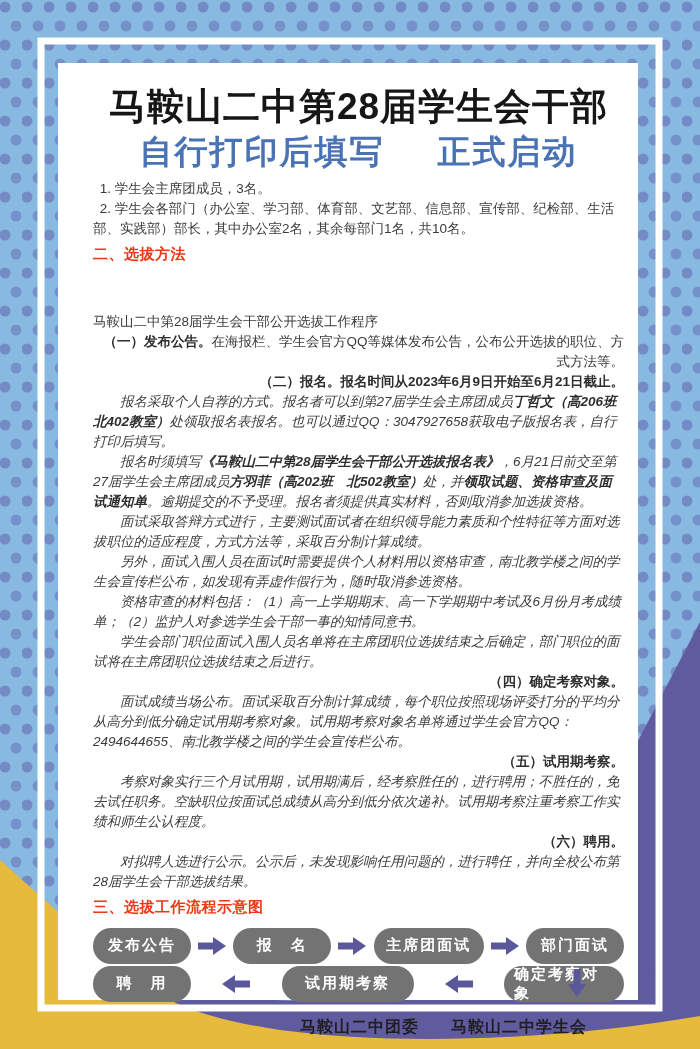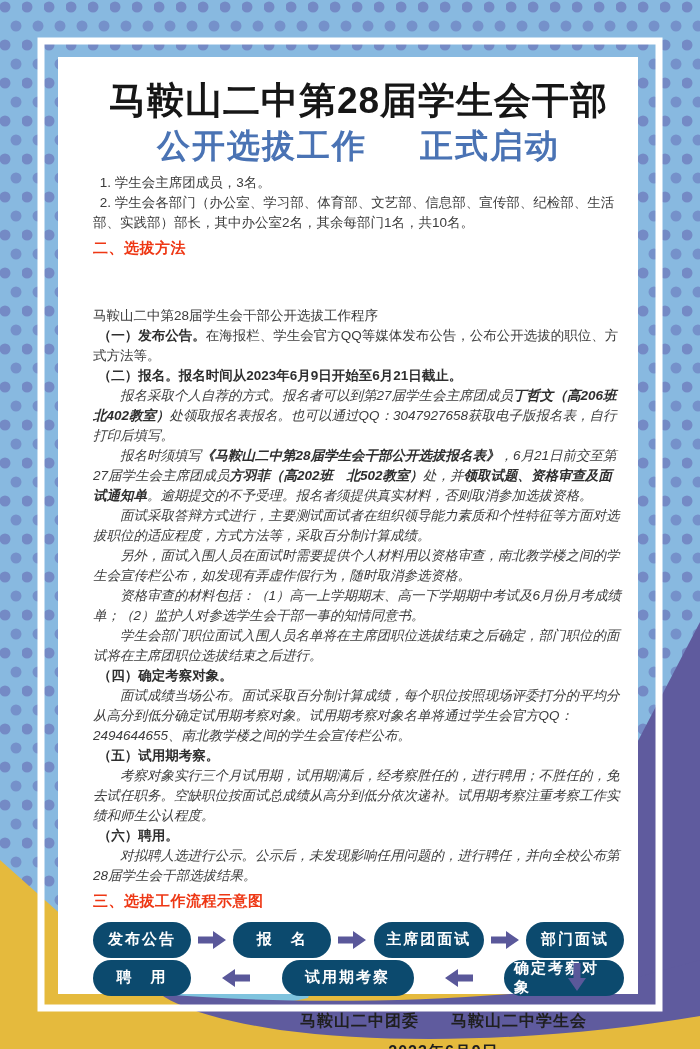--- a/index.html
+++ b/index.html
@@ -3,49 +3,49 @@
 <meta charset="utf-8">
 <style>
   html,body{margin:0;padding:0;}
   body{
     width:700px;height:1049px;position:relative;overflow:hidden;
     font-family:"Liberation Sans","DejaVu Sans",sans-serif;
     background:#88b9e0;
   }
   #bg{position:absolute;left:0;top:0;width:700px;height:1049px;}
   .panel{
-    position:absolute;left:58px;top:57px;width:580px;height:937px;
+    position:absolute;left:58px;top:63px;width:580px;height:937px;
     background:#ffffff;box-sizing:border-box;
     padding:24px 14px 0 35px;
   }
   .title{
     text-align:center;font-size:37px;font-weight:900;color:#161616;
     letter-spacing:1px;line-height:1.1;margin:0;
   }
   .subtitle{
     text-align:center;font-size:33px;font-weight:900;color:#4a73b4;
     letter-spacing:2px;line-height:1.15;margin:5px 0 8px 0;
   }
   .subtitle .gap{display:inline-block;width:1.6em;}
   .sec-head{
     font-size:15px;font-weight:bold;color:#ee3714;
     margin:5px 0 2px 0;letter-spacing:0.5px;line-height:20px;
   }
   .body-text{font-size:13.5px;color:#3b3b3b;line-height:20px;}
   .body-text p{margin:0;}
   p.item{text-indent:0.5em;}
-  p.sub{text-indent:0.35em;}
+  p.sub{text-indent:0.35em;text-align:right;}
   p.para{text-indent:2em;font-style:italic;}
   p.center-bold{text-align:left;font-weight:normal;text-indent:0;margin-top:48px;}
   .b{font-weight:bold;color:#2e2e2e;}
   
   .flow{margin-top:10px;position:relative;}
   .flow-row{display:flex;align-items:center;justify-content:space-between;height:38px;}
   .pill{
-    background:#0c4a6e;color:#fff;font-weight:bold;font-size:15px;
+    background:#737373;color:#fff;font-weight:bold;font-size:15px;
     letter-spacing:2px;border-radius:19px;height:36px;
     display:flex;align-items:center;justify-content:center;
     box-sizing:border-box;padding:0 10px;
   }
   .w1{width:98px;}.w2{width:98px;}.w3{width:110px;}.w4{width:98px;}
   .w5{width:98px;}.w6{width:132px;}.w7{width:120px;}
   .arr{display:block;}
   .arr svg{display:block;}
   .arr-down{position:absolute;right:38px;top:42px;}
   
@@ -70,21 +70,21 @@
   <path d="M0 860 L150 994 L628 990 L700 966 L700 1049 L0 1049 Z" fill="#e5ba3d"></path>
   <path d="M150 992 C210 1007 262 1009 308 998 L312 988 L150 988 Z" fill="#7fc3de"></path>
   <path d="M160 994 C300 1006 480 1002 620 982 L700 960 L700 1016 C560 1040 400 1046 280 1030 C220 1021 180 1008 160 994 Z" fill="#5f5b9e"></path>
   <rect x="41" y="41" width="618" height="967" fill="none" stroke="#ffffff" stroke-width="7"></rect>
 </svg>
 
 <div class="panel">
 
   <h1 class="title">马鞍山二中第28届学生会干部</h1>
   <div class="subtitle">
-    <span>公开选拔工作</span><span class="gap"></span><span>正式启动</span>
+    <span>自行打印后填写</span><span class="gap"></span><span>正式启动</span>
   </div>
 
   <div class="body-text">
 
     <p class="item">1. 学生会主席团成员，3名。</p>
     <p class="item">2. 学生会各部门（办公室、学习部、体育部、文艺部、信息部、宣传部、纪检部、生活部、实践部）部长，其中办公室2名，其余每部门1名，共10名。</p>
 
     <div class="sec-head">二、选拔方法</div>
     <p class="center-bold">马鞍山二中第28届学生会干部公开选拔工作程序</p>
 

